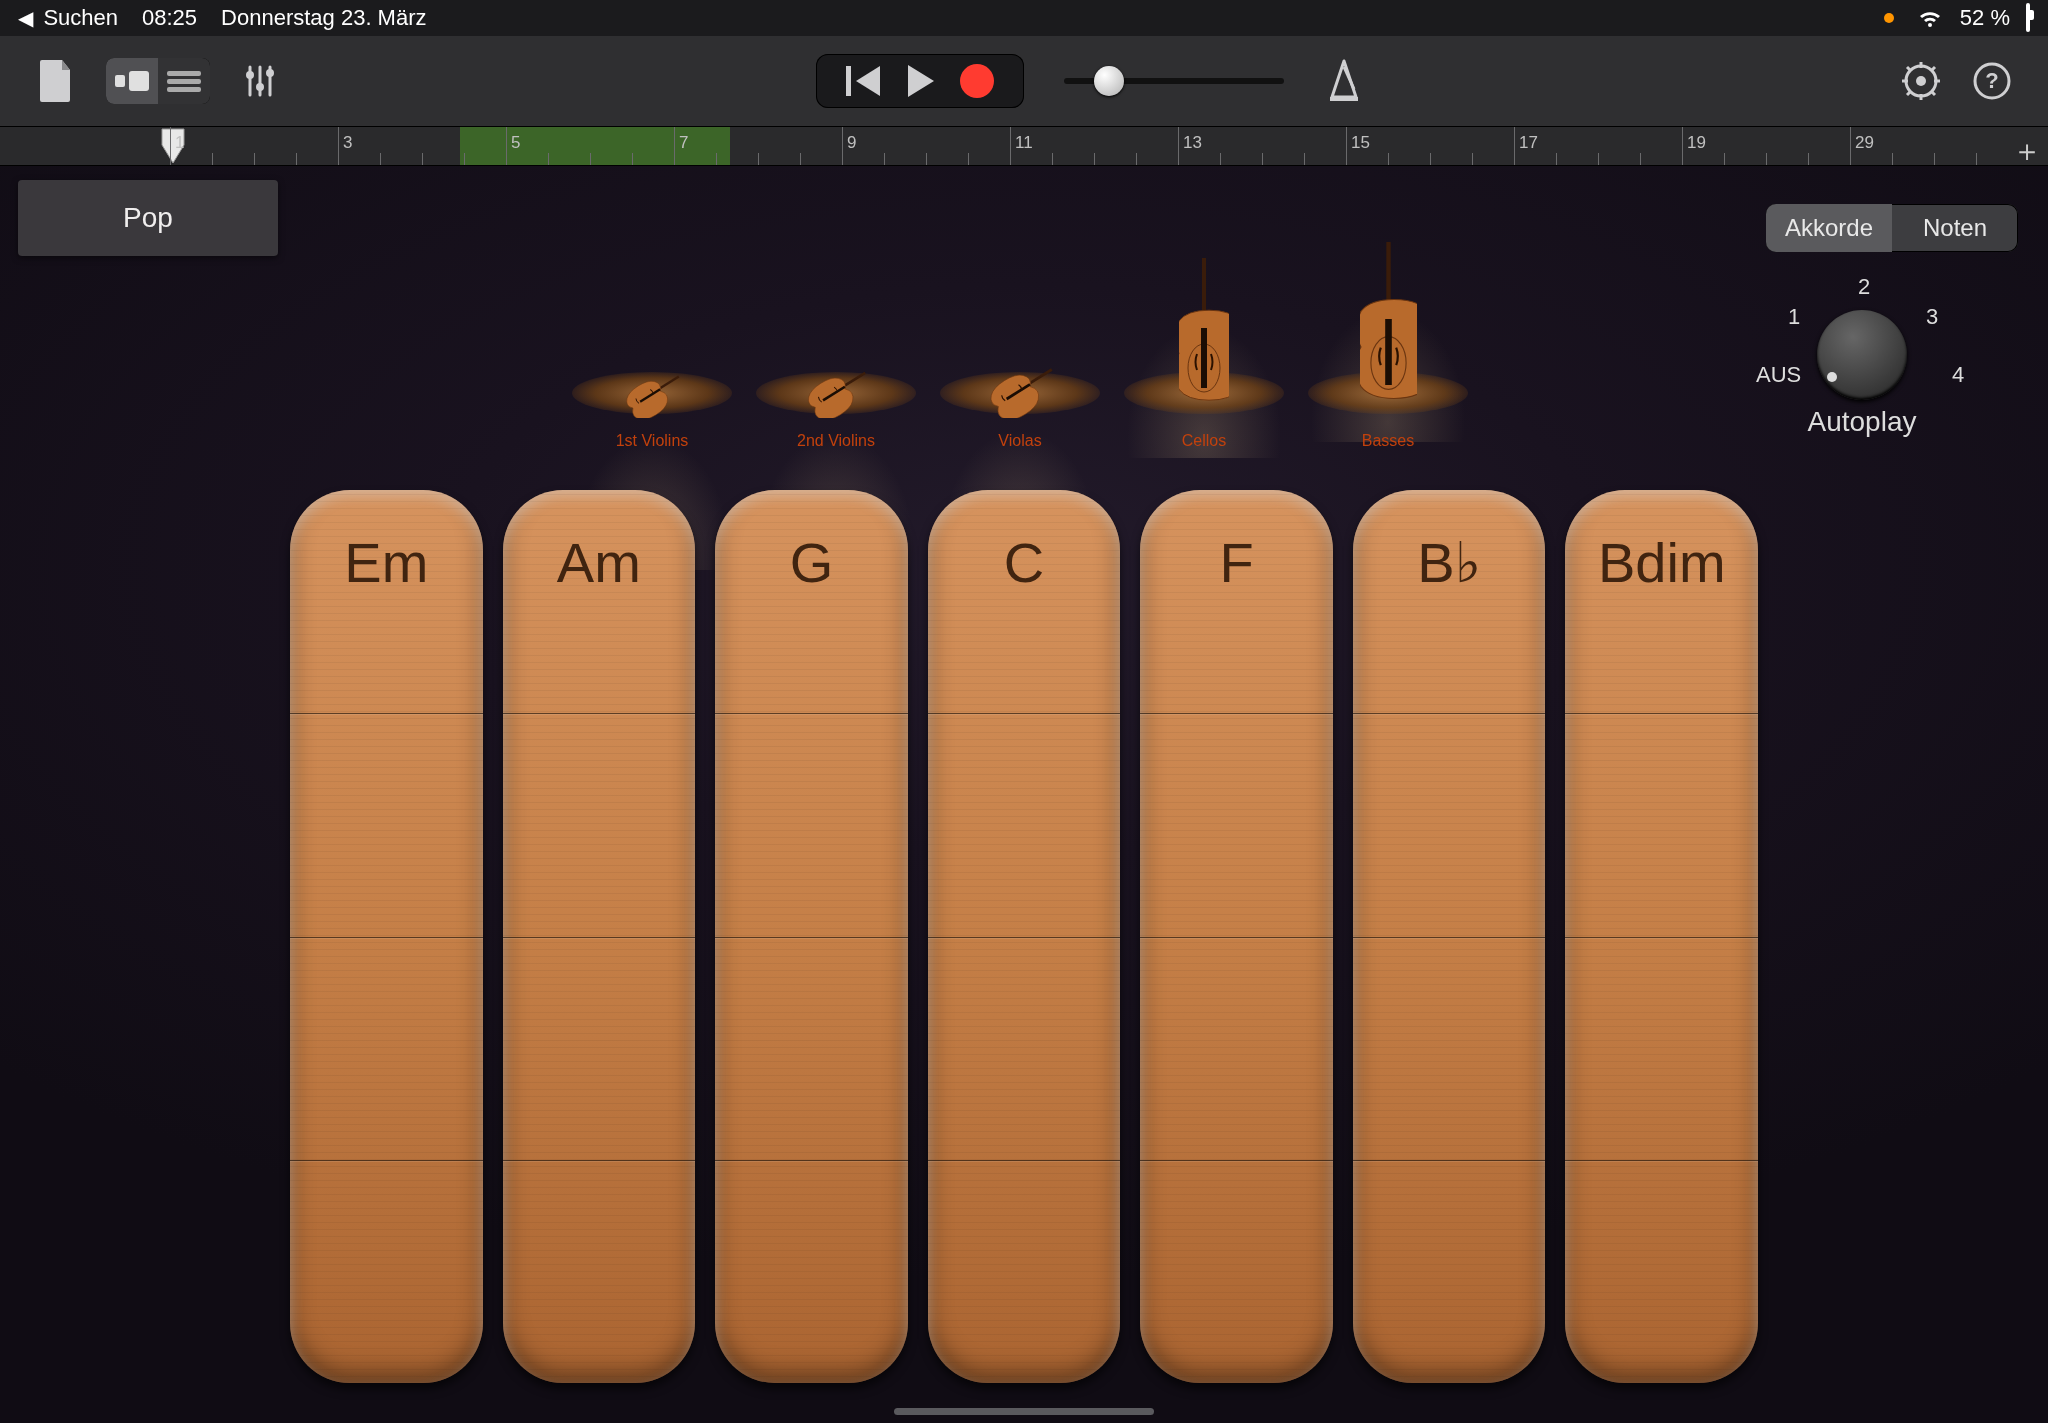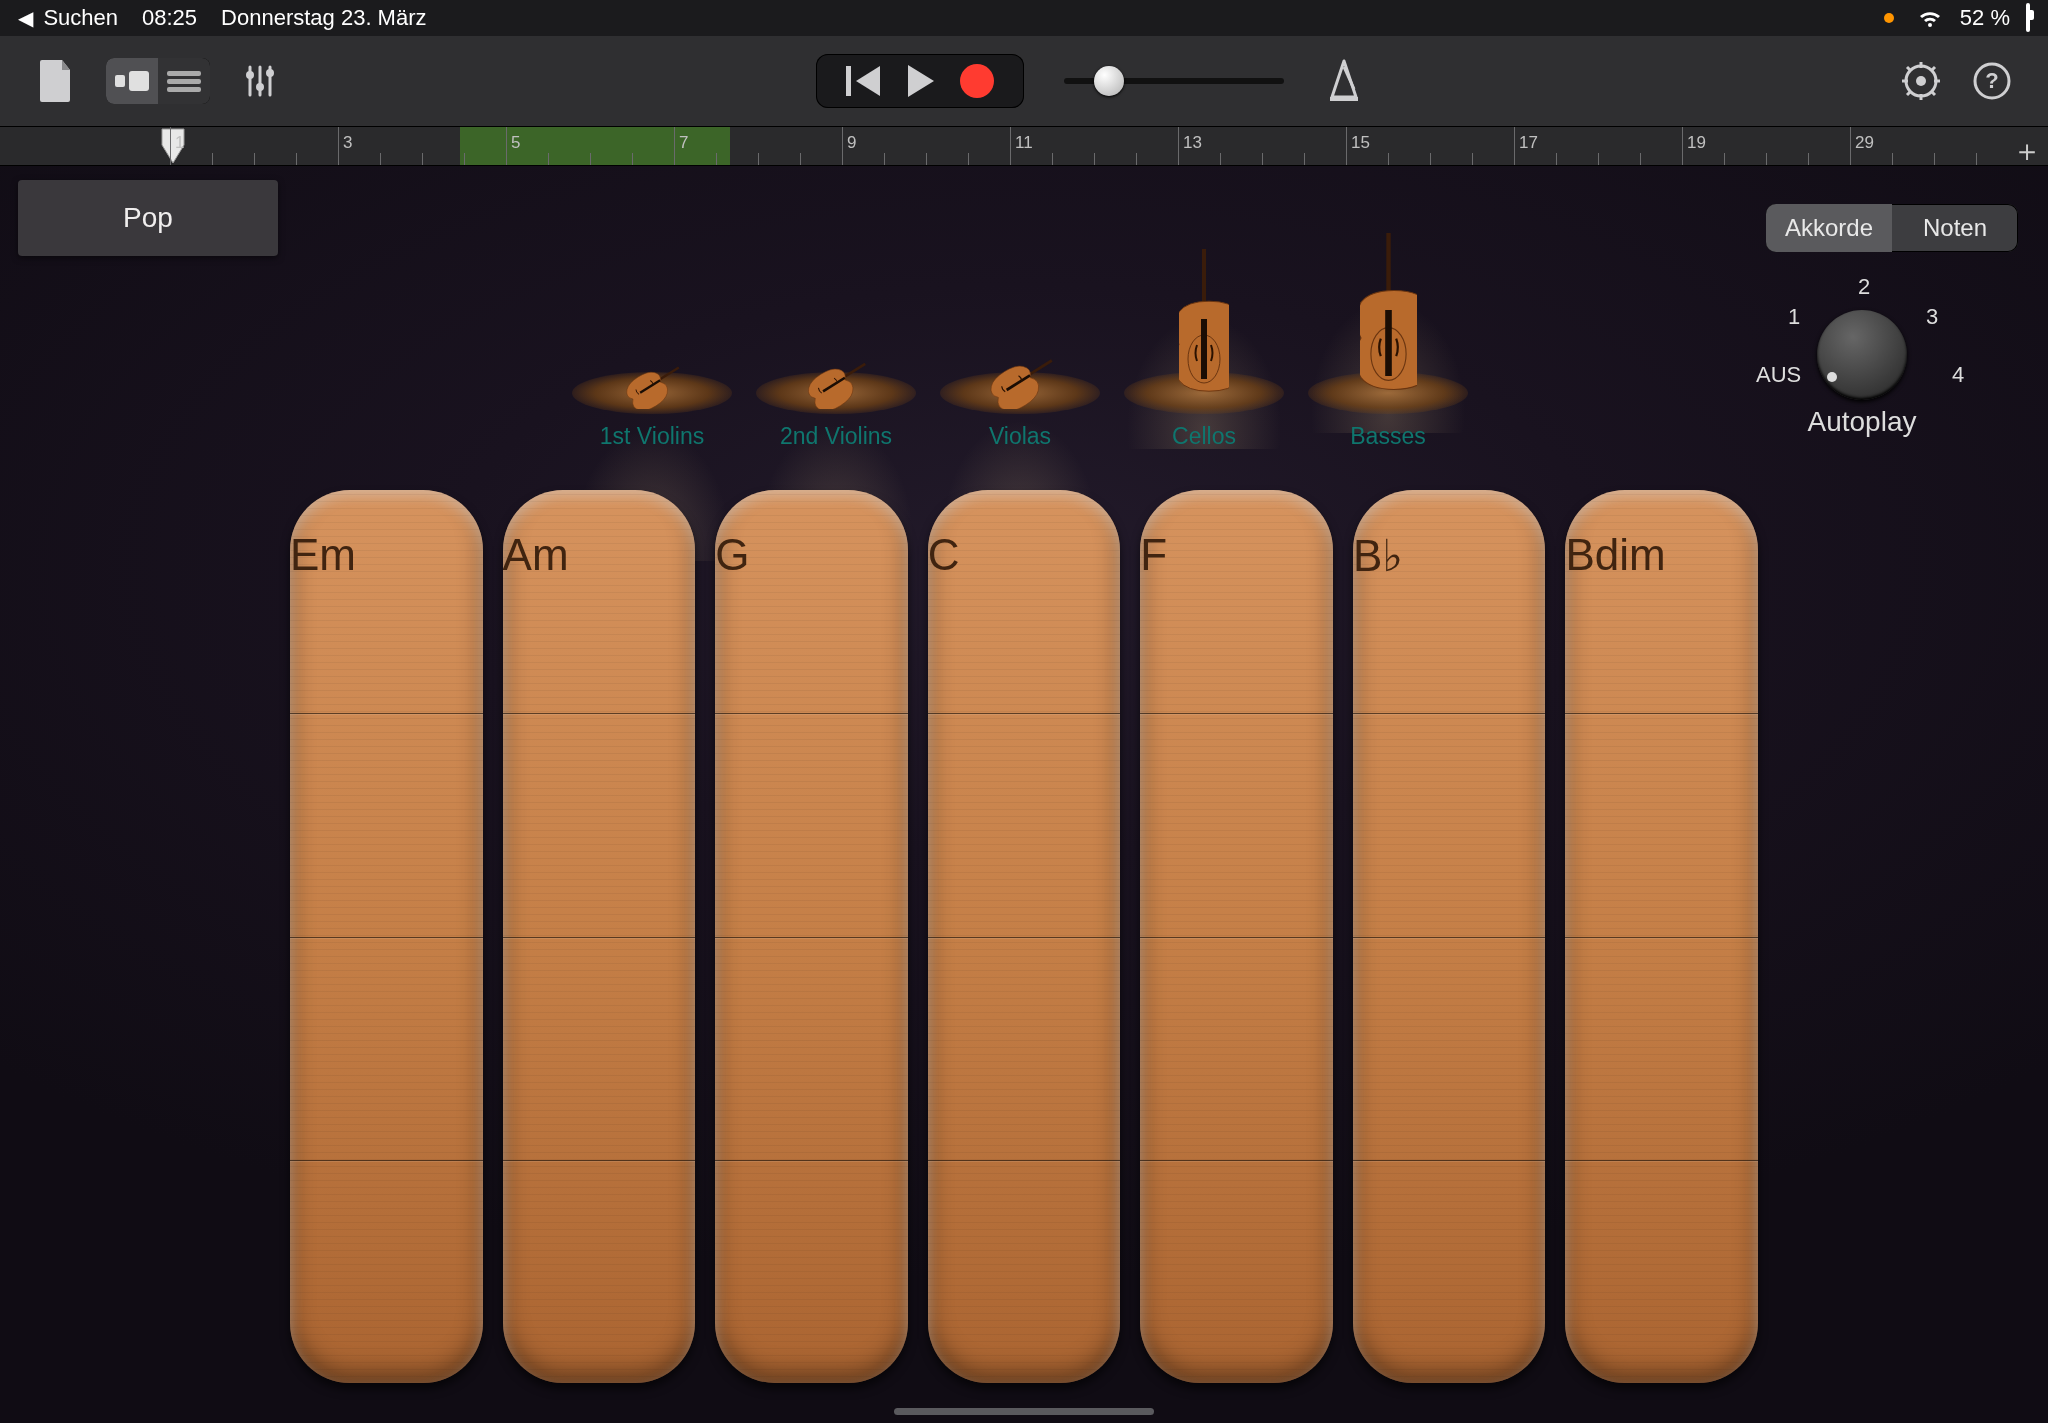--- a/index.html
+++ b/index.html
@@ -100,43 +100,43 @@
 
   
   .stage{
     position:absolute;top:190px;left:560px;width:920px;height:260px;
     display:flex;align-items:flex-end;justify-content:space-between;
   }
   .stage .spot{position:relative;flex:1;display:flex;flex-direction:column;align-items:center;gap:10px;}
   .stage .spot .halo{position:absolute;top:0;left:0;right:0;height:200px;background:radial-gradient(ellipse 60% 80% at 50% 90%,rgba(255,220,160,.18),rgba(255,220,160,0) 70%);}
   .stage .spot .floor{width:160px;height:42px;border-radius:50%;background:radial-gradient(ellipse,rgba(180,120,60,.8) 0%,rgba(120,70,20,.7) 50%,rgba(0,0,0,0) 80%);position:absolute;bottom:36px;left:50%;transform:translateX(-50%);}
   .stage .spot svg{position:relative;z-index:2;}
-  .stage .spot .label{font-size:23px;color:#0f766e;position:relative;z-index:3;}
+  .stage .spot .label{font-size:16px;color:#c2410c;position:relative;z-index:3;}
 
   
   .strips{
     position:absolute;left:290px;right:290px;top:490px;bottom:40px;
     display:flex;gap:20px;
   }
   .strip{
     flex:1;
     background:linear-gradient(180deg,var(--wood-light) 0%,var(--wood-mid) 50%, var(--wood-dark) 100%);
     border-radius:60px;
     box-shadow:inset 0 6px 14px rgba(255,255,255,.4), inset 0 -10px 24px rgba(0,0,0,.45), 0 6px 10px rgba(0,0,0,.6);
     position:relative;
     overflow:hidden;
   }
   .strip .wood-grain{
     position:absolute;inset:0;
     background-image:repeating-linear-gradient(0deg,rgba(0,0,0,0) 0,rgba(0,0,0,0) 6px,rgba(0,0,0,.05) 6px,rgba(0,0,0,.05) 7px);
     mix-blend-mode:multiply;
   }
   .strip .chord-label{
-    position:absolute;top:40px;left:0;right:0;
-    font-size:44px;color:#402410;font-weight:400;
+    position:absolute;top:40px;left:0;right:0;text-align:center;
+    font-size:56px;color:#402410;font-weight:400;
   }
   .strip .seg{position:absolute;left:0;right:0;height:1px;background:rgba(0,0,0,.55);box-shadow:0 1px 0 rgba(255,255,255,.1);}
   .strip .seg.s1{top:25%;}
   .strip .seg.s2{top:50%;}
   .strip .seg.s3{top:75%;}
 
   
   .home-ind{position:absolute;bottom:8px;left:50%;transform:translateX(-50%);width:260px;height:7px;border-radius:4px;background:#5a5a5e;}
 </style>
 </head>

